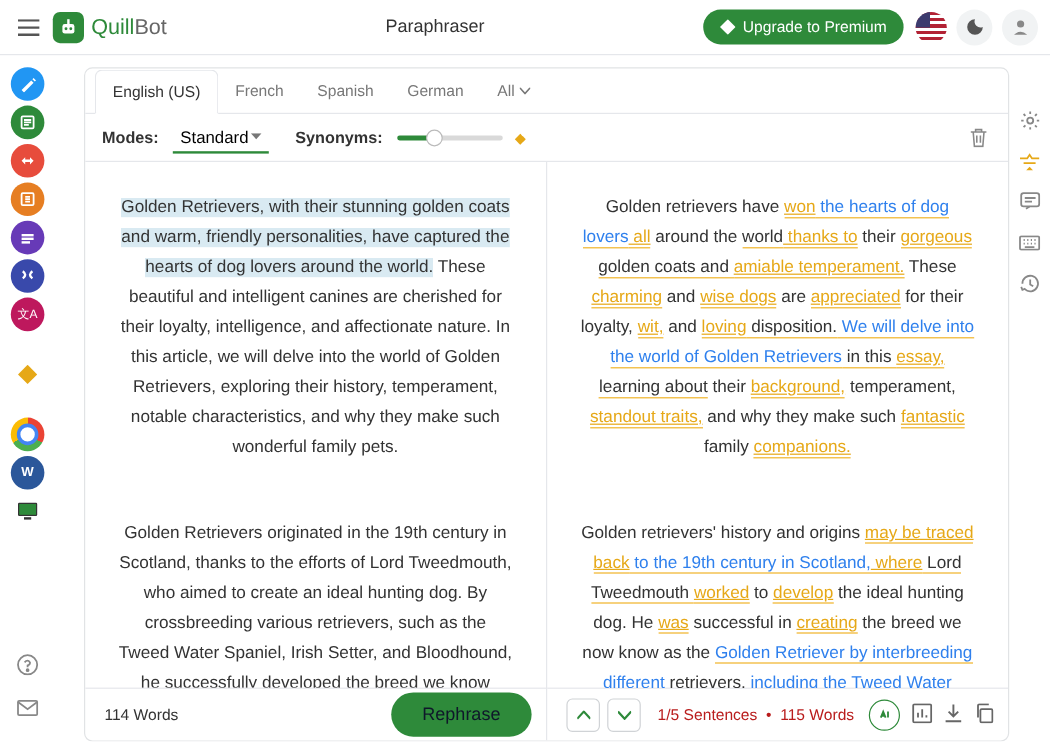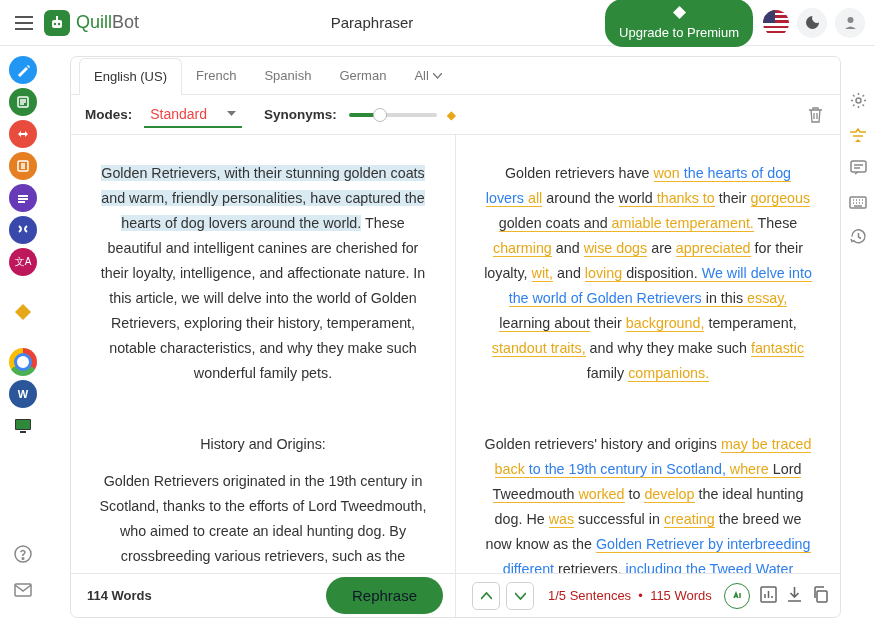--- a/index.html
+++ b/index.html
@@ -7,21 +7,21 @@
 
     
     .top-bar { height: 46px; display: flex; align-items: center; padding: 0 10px; border-bottom: 1px solid #e5e7eb; }
     .menu-icon { width: 28px; height: 28px; display: flex; align-items: center; justify-content: center; color: #555; cursor: pointer; }
     .logo { display: flex; align-items: center; margin-left: 6px; }
     .logo-icon { width: 26px; height: 26px; background: #2e8a3a; border-radius: 6px; display: flex; align-items: center; justify-content: center; color: #fff; font-size: 14px; }
     .logo-text { font-size: 18px; font-weight: 500; margin-left: 6px; }
     .logo-text .q { color: #2e8a3a; }
     .logo-text .rest { color: #666; }
     .header-title { flex: 1; text-align: center; font-weight: 400; color: #333; font-size: 15px; }
-    .upgrade-btn { background: #2e8a3a; color: #fff; border: none; border-radius: 18px; padding: 7px 14px; font-size: 13px; font-weight: 500; display: flex; align-items: center; gap: 6px; cursor: pointer; flex-direction: column; }
+    .upgrade-btn { background: #2e8a3a; color: #fff; border: none; border-radius: 18px; padding: 7px 14px; font-size: 13px; font-weight: 500; display: flex; align-items: center; gap: 6px; cursor: pointer; }
     .top-right-icons { display: flex; align-items: center; gap: 8px; margin-left: 10px; }
     .circle-icon { width: 30px; height: 30px; border-radius: 50%; display: flex; align-items: center; justify-content: center; color: #555; cursor: pointer; }
     .circle-icon.grey { background: #f1f3f4; }
     .flag-icon { width: 26px; height: 26px; border-radius: 50%; background: linear-gradient(to bottom, #b22234 0%, #b22234 10%, #fff 10%, #fff 20%, #b22234 20%, #b22234 30%, #fff 30%, #fff 40%, #b22234 40%, #b22234 50%, #fff 50%, #fff 60%, #b22234 60%, #b22234 70%, #fff 70%, #fff 80%, #b22234 80%, #b22234 90%, #fff 90%, #fff 100%); position: relative; overflow: hidden; }
     .flag-icon::before { content: ''; position: absolute; top: 0; left: 0; width: 12px; height: 13px; background: #3c3b6e; }
 
     
     .left-sidebar { position: absolute; left: 0; top: 46px; width: 46px; bottom: 0; display: flex; flex-direction: column; align-items: center; padding-top: 10px; gap: 4px; }
     .side-icon { width: 28px; height: 28px; border-radius: 50%; display: flex; align-items: center; justify-content: center; font-size: 13px; color: #fff; cursor: pointer; }
     .side-icon.blue { background: #2196f3; }
@@ -48,21 +48,21 @@
     .main-area { position: absolute; left: 46px; right: 34px; top: 46px; bottom: 0; display: flex; flex-direction: column; }
     .card { margin: 10px 0 0 24px; border: 1px solid #e1e3e5; border-radius: 7px; flex: 1; display: flex; flex-direction: column; overflow: hidden; background: #fff; }
 
     .lang-tabs { display: flex; border-bottom: 1px solid #e5e7eb; padding: 0 8px; height: 38px; align-items: stretch; }
     .lang-tab { padding: 0 14px; display: flex; align-items: center; font-size: 13px; color: #777; cursor: pointer; }
     .lang-tab.active { color: #333; border: 1px solid #e5e7eb; border-bottom: 1px solid #fff; border-radius: 6px 6px 0 0; position: relative; top: 1px; background: #fff; }
     .lang-tab.dropdown svg { margin-left: 4px; }
 
     .modes-row { display: flex; align-items: center; padding: 6px 14px; border-bottom: 1px solid #e5e7eb; height: 40px; gap: 12px; }
     .modes-label { font-size: 13.5px; font-weight: 600; color: #333; }
-    .mode-val { font-size: 14px; color: #ef4444; padding: 4px 6px; border-bottom: 2px solid #2e8a3a; display: flex; align-items: center; gap: 20px; }
+    .mode-val { font-size: 14px; color: #000000; padding: 4px 6px; border-bottom: 2px solid #2e8a3a; display: flex; align-items: center; gap: 2px; }
     .syn-label { font-size: 13.5px; font-weight: 600; color: #333; margin-left: 10px; }
     .slider { width: 88px; height: 4px; background: linear-gradient(to right, #2e8a3a 0%, #2e8a3a 30%, #d9d9d9 30%, #d9d9d9 100%); border-radius: 2px; position: relative; }
     .slider-handle { position: absolute; left: 28%; top: -5px; width: 14px; height: 14px; background: #fff; border: 1px solid #bbb; border-radius: 50%; }
     .diamond { color: #e6a817; font-size: 12px; margin-left: -2px; }
     .trash-icon { margin-left: auto; width: 22px; height: 22px; display: flex; align-items: center; justify-content: center; color: #888; cursor: pointer; }
 
     .panes { flex: 1; display: flex; min-height: 0; }
     .pane { flex: 1; display: flex; flex-direction: column; min-width: 0; }
     .pane.left { border-right: 1px solid #e5e7eb; }
     .text-body { flex: 1; overflow-y: auto; padding: 14px 16px; font-size: 14.3px; line-height: 1.75; color: #333; }
@@ -73,21 +73,21 @@
     .rephrase-btn { margin-left: auto; background: #2e8a3a; color: #0f172a; border: none; border-radius: 22px; padding: 10px 26px; font-size: 15px; font-weight: 400; cursor: pointer; }
 
     .nav-btn { width: 28px; height: 28px; border: 1px solid #d0d3d6; border-radius: 5px; display: flex; align-items: center; justify-content: center; color: #2e8a3a; cursor: pointer; margin-right: -4px; }
     .foot-center { margin-left: 8px; font-size: 13px; color: #b91c1c; font-weight: 500; }
     .foot-right-icons { margin-left: auto; display: flex; gap: 10px; align-items: center; }
     .ring-icon { width: 26px; height: 26px; border: 1.5px solid #2e8a3a; border-radius: 50%; display: flex; align-items: center; justify-content: center; color: #2e8a3a; font-size: 11px; }
     .gray-icon { color: #666; cursor: pointer; }
 
     
     .o-blue { color: #2f80ed; border-bottom: 1px solid #f0b429; }
-    .o-orange { color: #e6a817; border-bottom: 1px solid #f0b429; }
+    .o-orange { color: #e6a817; border-bottom: 1px solid #f0b429; text-decoration: underline; }
     .o-u { border-bottom: 1px solid #f0b429; }
   </style>
 </head>
 <body>
 
 <div class="top-bar">
   <div class="menu-icon">
     <svg width="18" height="14" viewBox="0 0 18 14">
         <path d="M0 1h18M0 7h18M0 13h18" stroke="currentColor" stroke-width="2"></path>
       </svg>
@@ -265,25 +265,24 @@
           </svg>
       </div>
     </div>
 
     <div class="panes">
 
       <div class="pane left">
         <div class="text-body">
           <p><span class="hl">Golden Retrievers, with their stunning golden coats and warm, friendly personalities, have captured the hearts of dog lovers around the world.</span><span> These beautiful and intelligent canines are cherished for their loyalty, intelligence, and affectionate nature. In this article, we will delve into the world of Golden Retrievers, exploring their history, temperament, notable characteristics, and why they make such wonderful family pets.</span></p>
           <div class="break"></div>
-          <p>History and Origins:</p>
           <p>Golden Retrievers originated in the 19th century in Scotland, thanks to the efforts of Lord Tweedmouth, who aimed to create an ideal hunting dog. By crossbreeding various retrievers, such as the Tweed Water Spaniel, Irish Setter, and Bloodhound, he successfully developed the breed we know today as the Golden Retriever.</p>
         </div>
         <div class="foot">
-          <span style="font-weight:700">114 Words</span>
+          <span style="font-weight:400">114 Words</span>
           <button class="rephrase-btn">Rephrase</button>
         </div>
       </div>
 
       <div class="pane">
         <div class="text-body">
           <p>
             <span>Golden retrievers have </span><span class="o-orange">won</span><span class="o-blue"> the hearts of dog lovers</span><span class="o-orange"> all</span><span> around the </span><span class="o-u">world</span><span class="o-orange"> thanks to</span><span> their </span><span class="o-orange">gorgeous</span><span class="o-u"> golden coats and </span><span class="o-orange">amiable temperament.</span><span> These </span><span class="o-orange">charming</span><span> and </span><span class="o-orange">wise dogs</span><span> are </span><span class="o-orange">appreciated</span><span> for their loyalty, </span><span class="o-orange">wit,</span><span> and </span><span class="o-orange">loving</span><span class="o-u"> disposition.</span><span class="o-blue"> We will delve into the world of Golden Retrievers</span><span class="o-u"> in this </span><span class="o-orange">essay,</span><span class="o-u"> learning about</span><span> their </span><span class="o-orange">background,</span><span> temperament, </span><span class="o-orange">standout traits,</span><span> and why they make such </span><span class="o-orange">fantastic</span><span> family </span><span class="o-orange">companions.</span>
           </p>
           <div class="break"></div>

